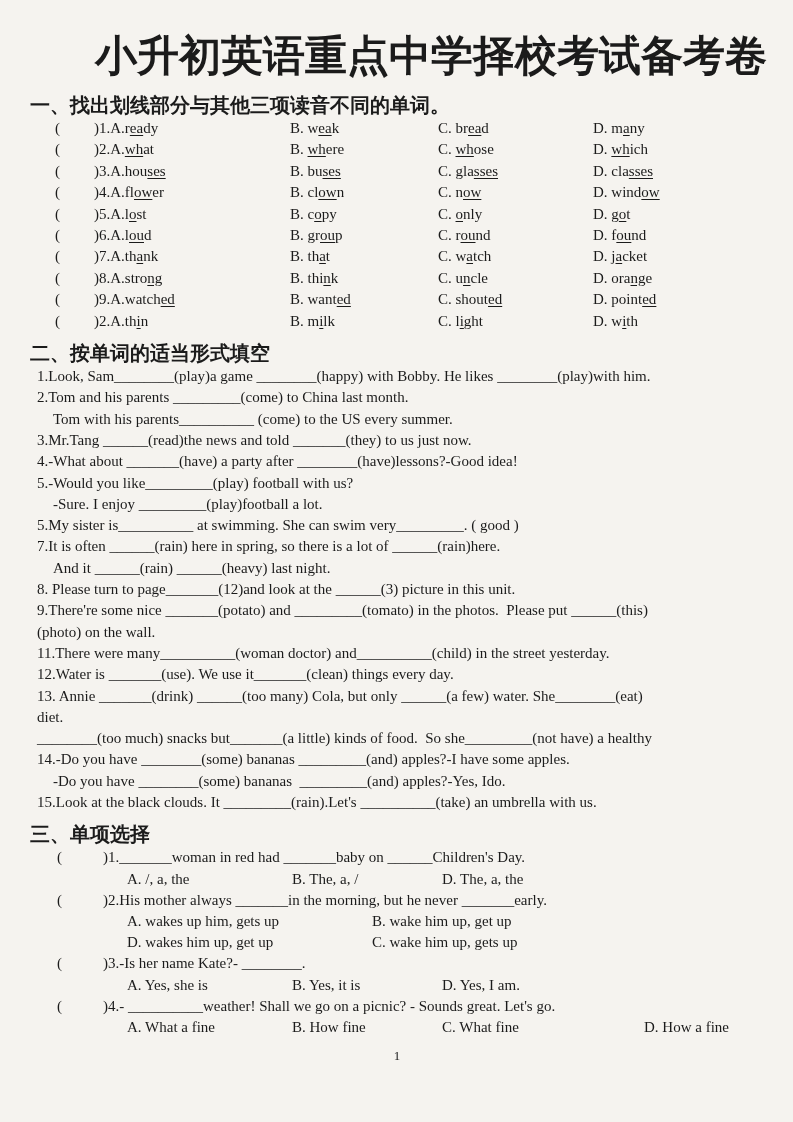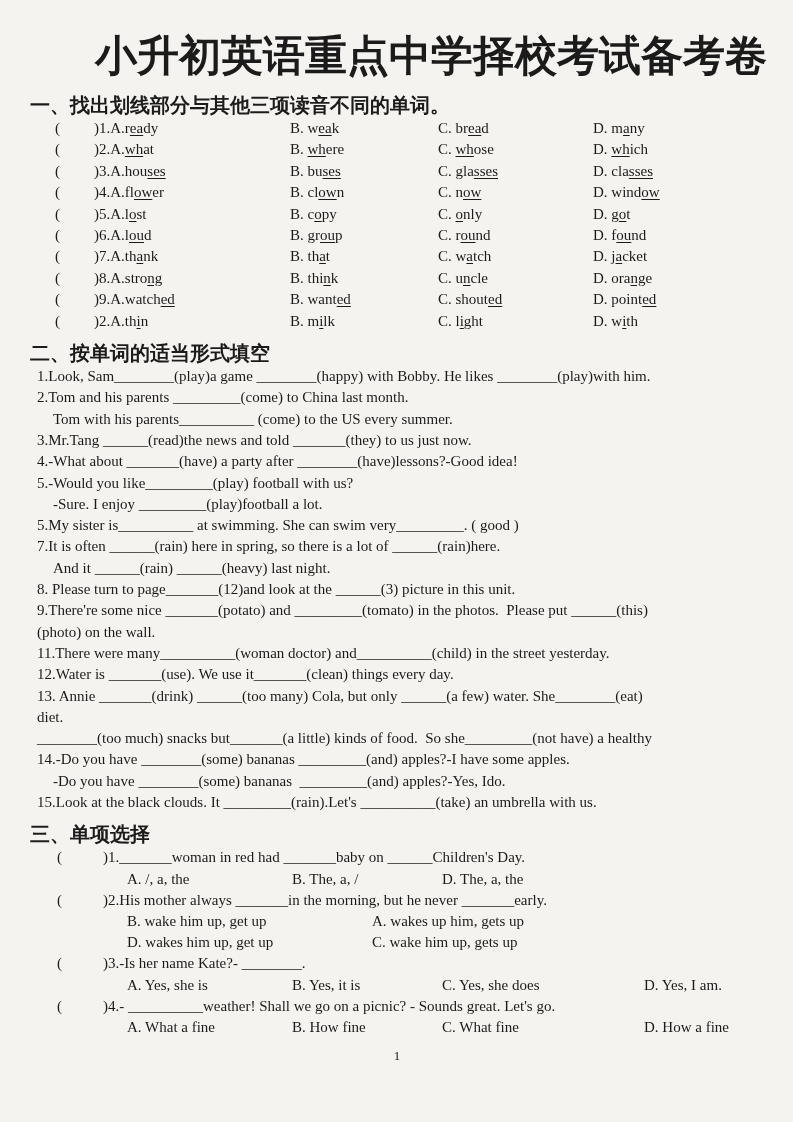--- a/index.html
+++ b/index.html
@@ -115,26 +115,26 @@
 
   <div>
     <div class="sec-heading">三、单项选择</div>
     <div id="s3-questions">
         <div class="s3-q">
           <div class="s3-stem"><span class="paren">(</span><span class="stem">)1._______woman in red had _______baby on ______Children's Day.</span></div>
           <div class="s3-opts cols4"><span>A. /, a, the</span><span>B. The, a, /</span><span>D. The, a, the</span></div>
         </div>
         <div class="s3-q">
           <div class="s3-stem"><span class="paren">(</span><span class="stem">)2.His mother always _______in the morning, but he never _______early.</span></div>
-          <div class="s3-opts cols2"><span>B. wake him up, get up</span><span>A. wakes up him, gets up</span></div>
+          <div class="s3-opts cols2"><span>A. wakes up him, gets up</span><span>B. wake him up, get up</span></div>
           <div class="s3-opts cols2"><span>D. wakes him up, get up</span><span>C. wake him up, gets up</span></div>
         </div>
         <div class="s3-q">
           <div class="s3-stem"><span class="paren">(</span><span class="stem">)3.-Is her name Kate?- ________.</span></div>
-          <div class="s3-opts cols4"><span>A. Yes, she is</span><span>B. Yes, it is</span><span>C. Yes, she does</span><span>D. Yes, I am.</span></div>
+          <div class="s3-opts cols4"><span>A. Yes, she is</span><span>B. Yes, it is</span><span>D. Yes, I am.</span></div>
         </div>
         <div class="s3-q">
           <div class="s3-stem"><span class="paren">(</span><span class="stem">)4.- __________weather! Shall we go on a picnic? - Sounds great. Let's go.</span></div>
           <div class="s3-opts cols4"><span>A. What a fine</span><span>B. How fine</span><span>C. What fine</span><span>D. How a fine</span></div>
         </div>
       </div>
   </div>
 
   <div class="page-footer">1</div>
 

